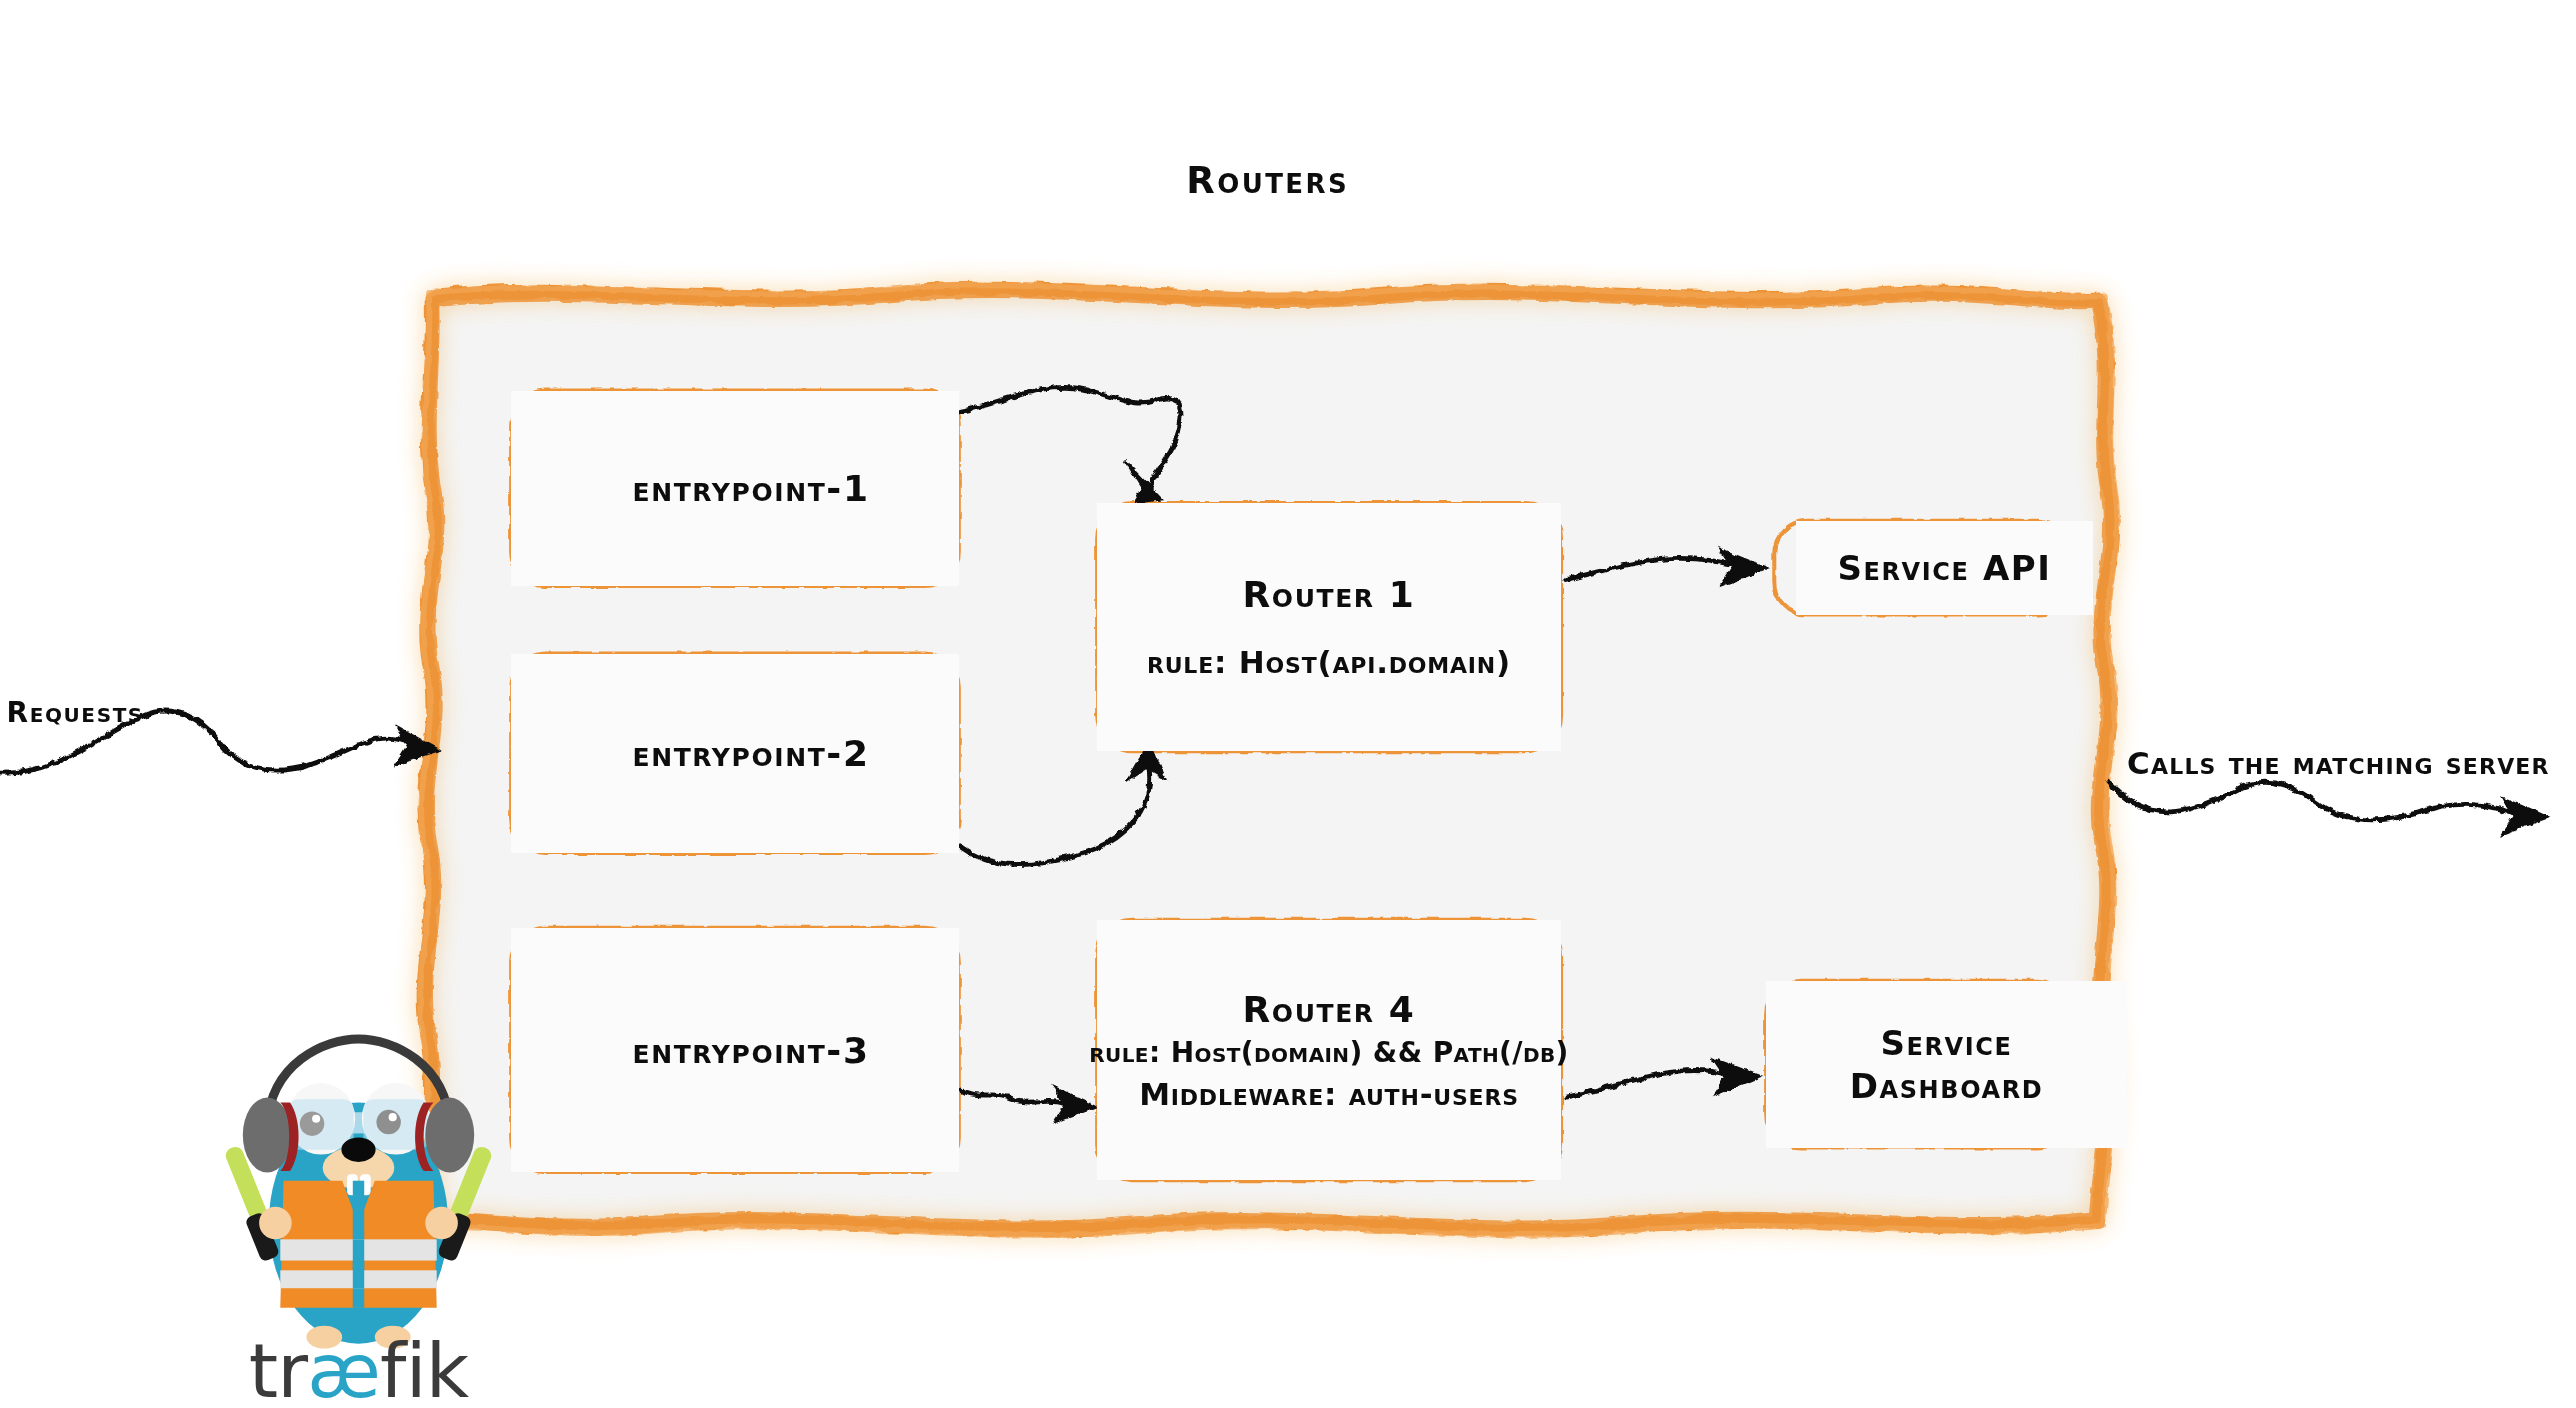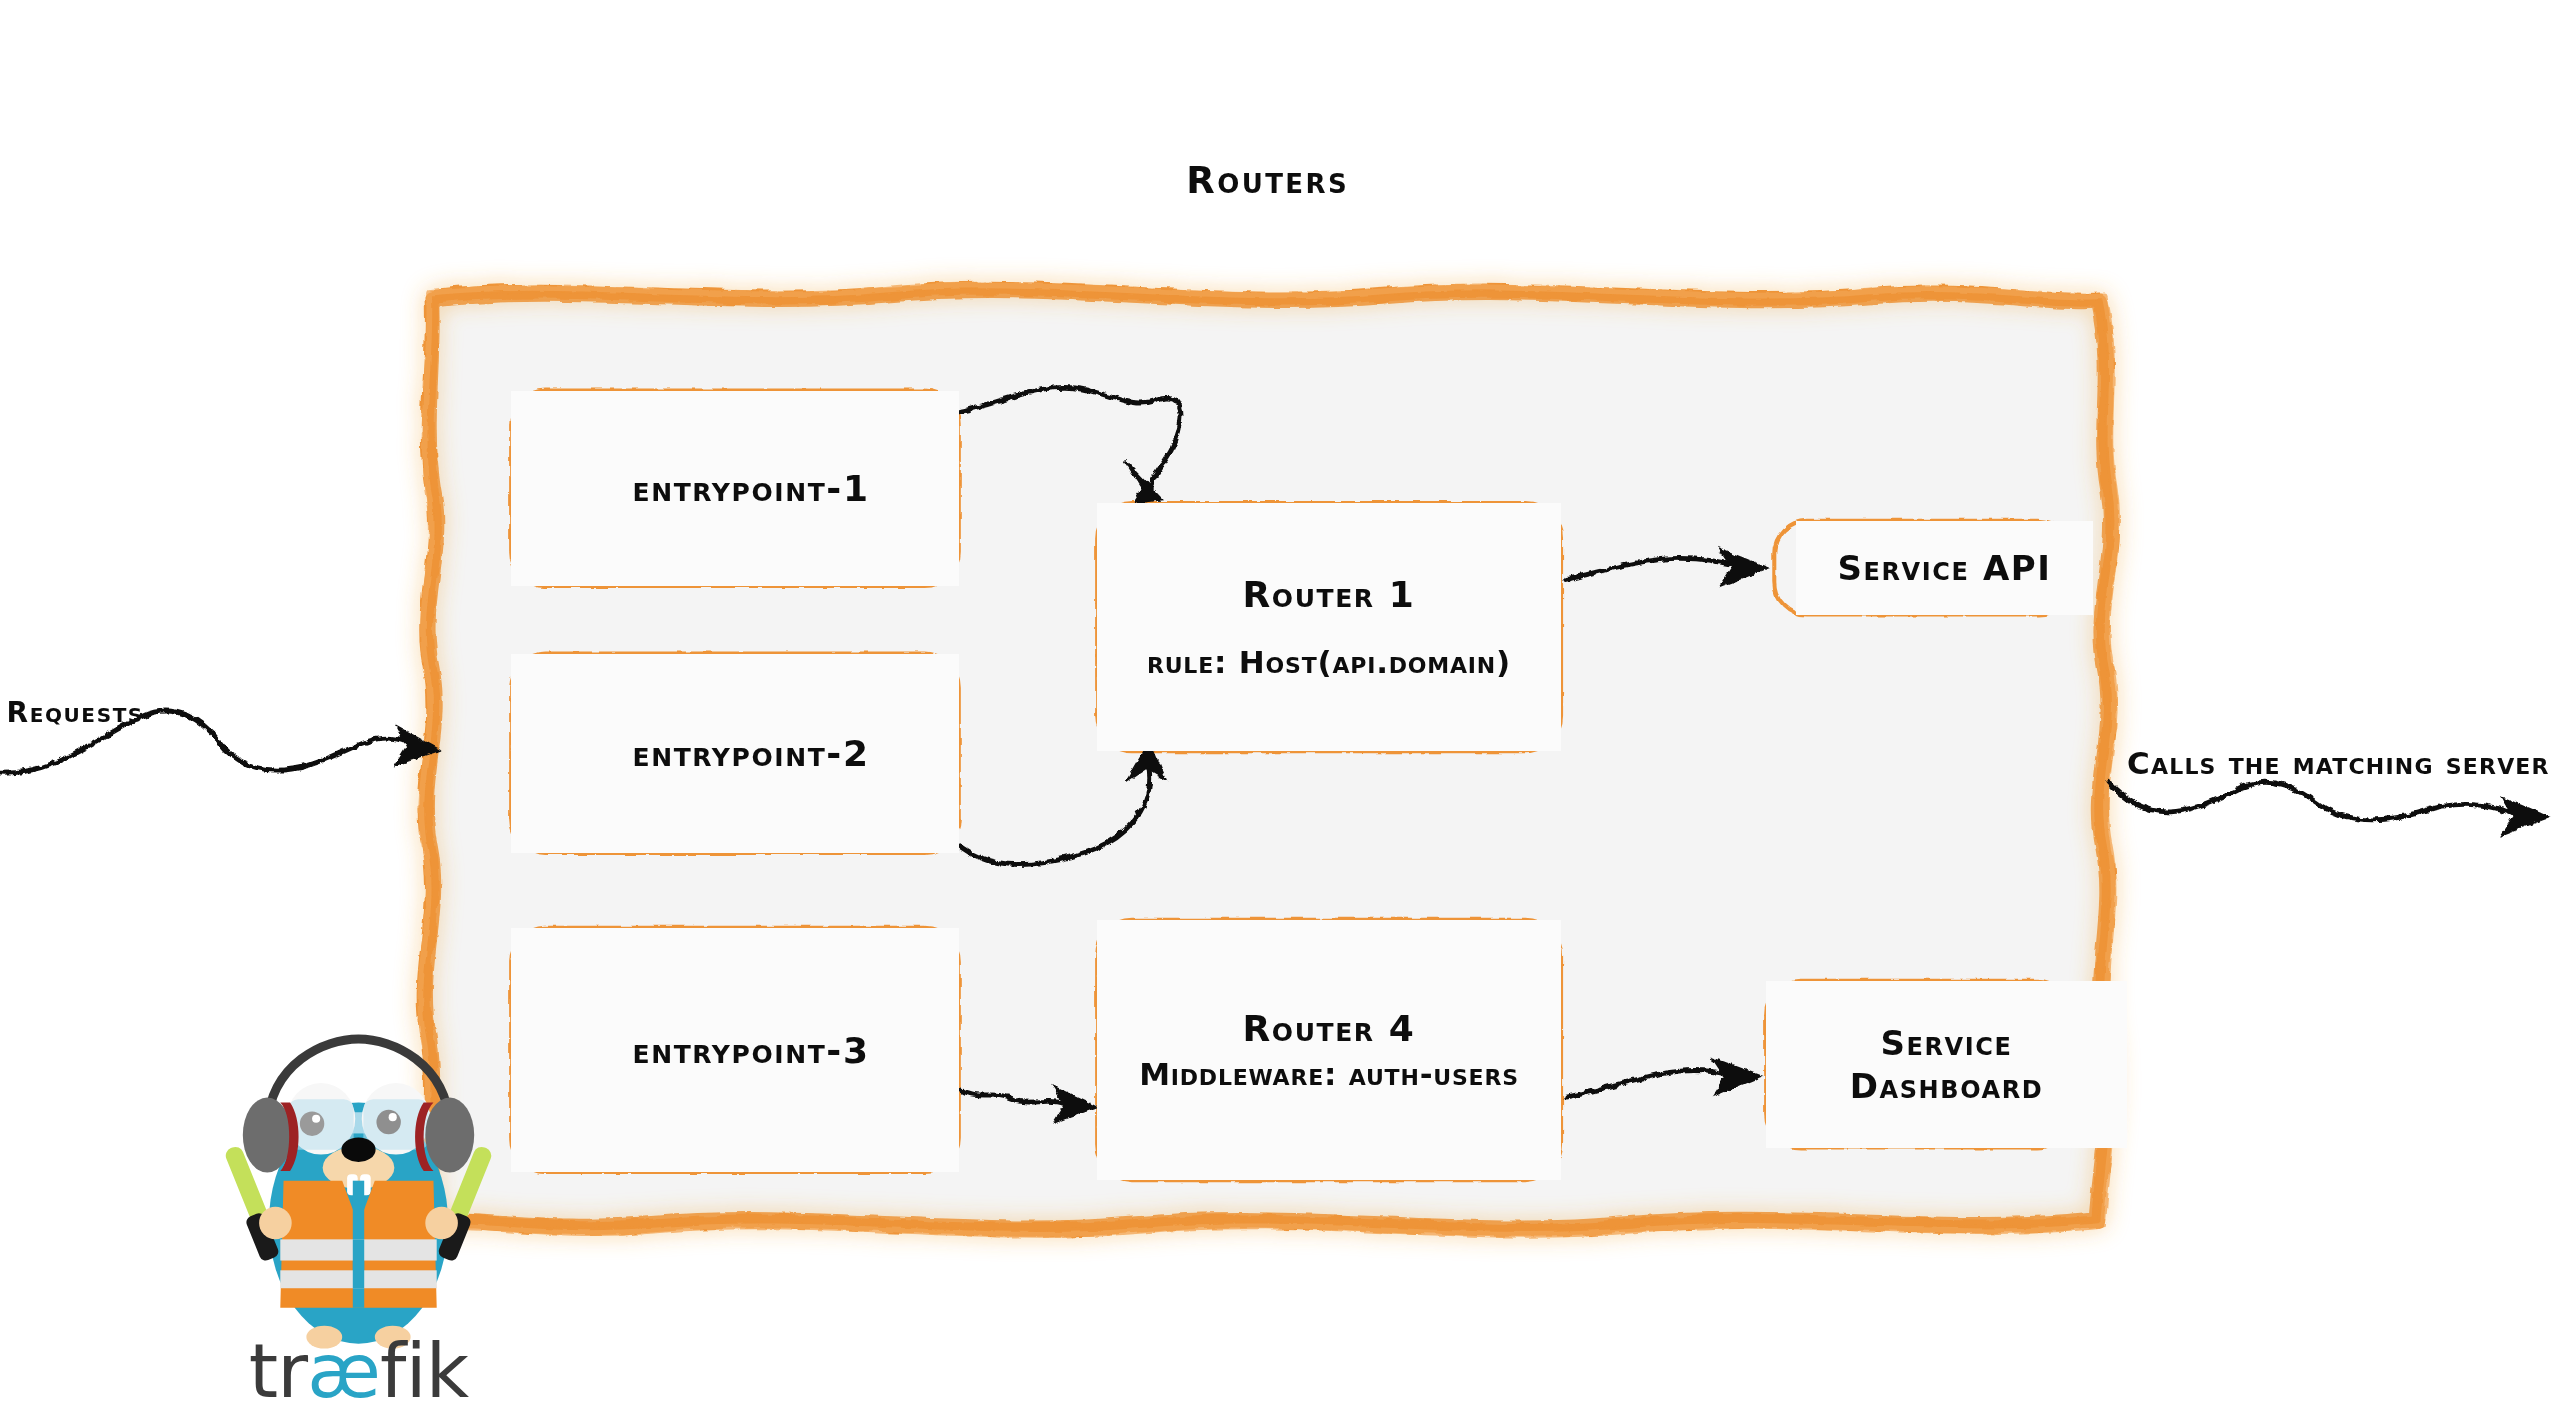--- a/index.html
+++ b/index.html
@@ -226,20 +226,21 @@
   <span class="hand ep-label line">entrypoint-3</span>
 </div>
 
 <div class="node" id="router-1">
   <span class="hand rt-title line">Router 1</span>
   <span class="hand rt-rule line">rule: Host(api.domain)</span>
 </div>
 
 <div class="node" id="router-2">
   <span class="hand rt-title line">Router 4</span>
+  <span class="hand rt-rule-sm line">rule: Host(domain) &amp;&amp; Path(/db)</span>
   <span class="hand rt-rule line">Middleware: auth-users</span>
 </div>
 
 <div class="node" id="service-api">
   <span class="hand svc-label line">Service API</span>
 </div>
 
 <div class="node" id="service-dashboard">
   <span class="hand svc-label line">Service</span>
   <span class="hand svc-label line">Dashboard</span>

